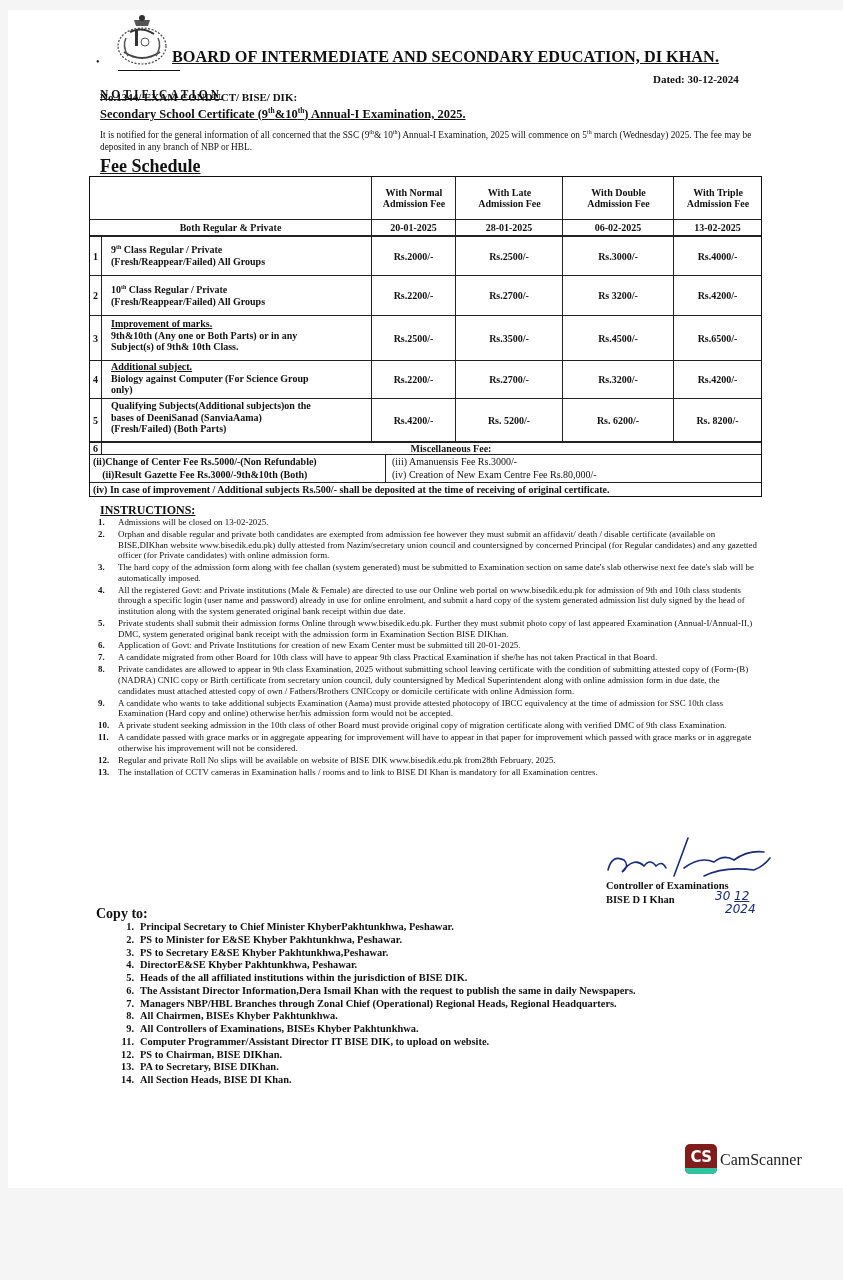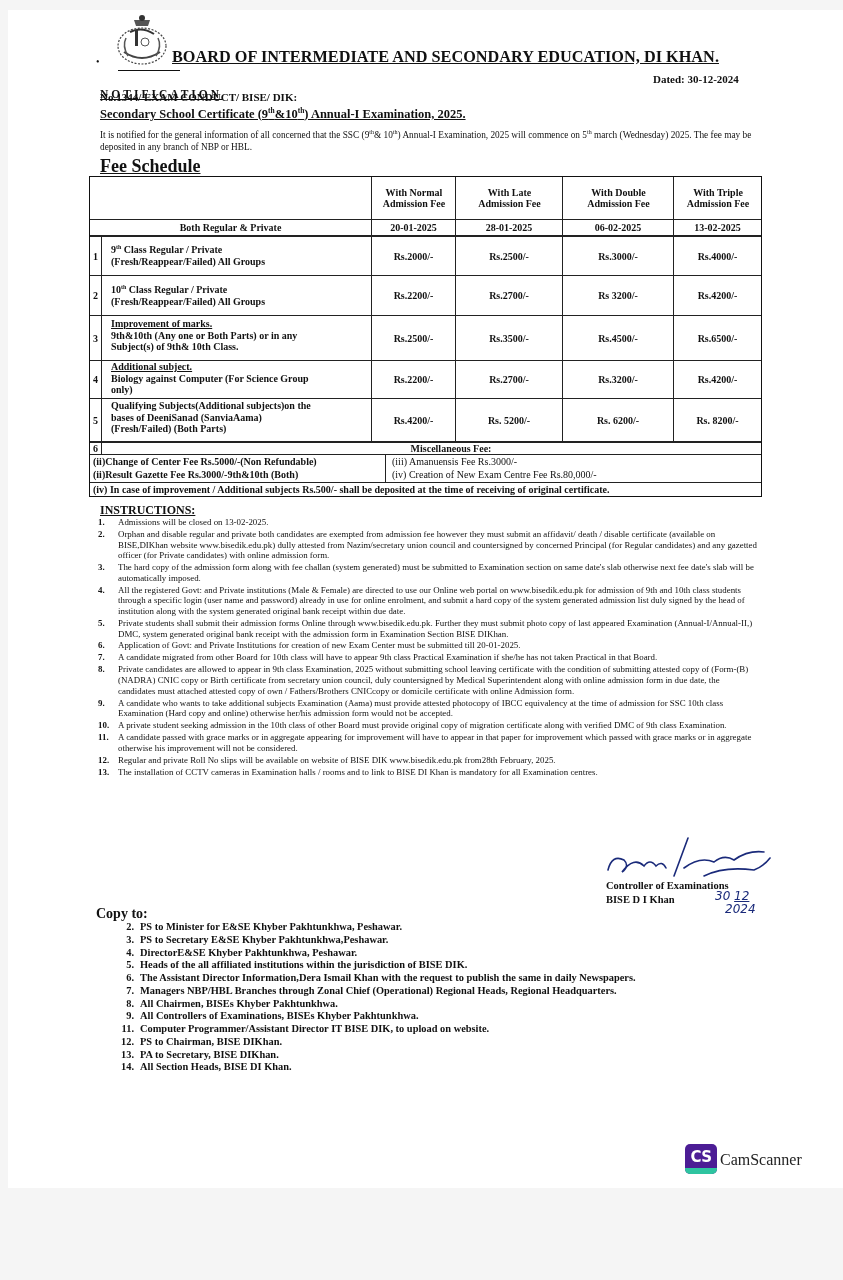--- a/index.html
+++ b/index.html
@@ -44,21 +44,21 @@
   .signature { left:604px; top:836px; width:170px; height:50px; }
   .sign-title { left:606px; top:880px; font-size:10.5px; font-weight:bold; white-space:nowrap; }
   .sign-office { left:606px; top:894px; font-size:10.5px; font-weight:bold; white-space:nowrap; }
   .sign-date { left:715px; top:890px; font-size:12px; color:#1a2a7a; font-family:"DejaVu Sans", sans-serif; font-style:italic; line-height:13px; }
 
   .copy-title { left:96px; top:906px; font-size:14px; font-weight:bold; white-space:nowrap; }
   .copy-list { left:110px; top:921px; font-size:10.4px; font-weight:bold; line-height:12.75px; }
   .copy-list div { white-space:nowrap; }
   .copy-list .n { display:inline-block; width:24px; text-align:right; margin-right:6px; }
 
-  .cs-badge { left:685px; top:1144px; width:32px; height:30px; border-radius:5px; background:#4c1d95; overflow:hidden; }
+  .cs-badge { left:685px; top:1144px; width:32px; height:30px; border-radius:5px; background:#7f1d1d; overflow:hidden; }
   .cs-badge .txt { position:absolute; left:0; top:4px; width:32px; text-align:center; color:#fff; font-family:"DejaVu Sans", sans-serif; font-weight:bold; font-size:15px; letter-spacing:-0.5px; }
   .cs-badge .bar { position:absolute; left:0; bottom:0; width:32px; height:6px; background:#2ec4a0; }
   .cs-label { left:720px; top:1151px; font-size:16px; color:#222; white-space:nowrap; }
 </style>
 </head>
 <body>
 
 <div class="page"></div>
 
 <svg class="abs logo" viewBox="0 0 60 56">
@@ -145,21 +145,21 @@
 
   <div class="rownum" style="left:0;top:222px;width:11px;height:42px;">5</div>
   <div class="cat-text" style="left:21px;top:223px;"><span>Qualifying Subjects(Additional subjects)on the</span><br><span>bases of DeeniSanad (SanviaAama)</span><br><span>(Fresh/Failed) (Both Parts)</span></div>
   <div class="cell" style="left:282px;top:222px;width:83px;height:42px;">Rs.4200/-</div>
   <div class="cell" style="left:366px;top:222px;width:106px;height:42px;">Rs. 5200/-</div>
   <div class="cell" style="left:473px;top:222px;width:110px;height:42px;">Rs. 6200/-</div>
   <div class="cell" style="left:584px;top:222px;width:87px;height:42px;">Rs. 8200/-</div>
 
   <div class="rownum" style="left:0;top:265px;width:11px;height:12px;">6</div>
   <div class="cell" style="left:11px;top:265px;width:660px;height:12px;padding-left:40px;box-sizing:border-box;">Miscellaneous Fee:</div>
-  <div class="cat-text" style="left:3px;top:278px;line-height:13px;"><span>(ii)Change of Center Fee Rs.5000/-(Non Refundable)</span><br><span>(ii)Result Gazette  Fee Rs.3000/-9th&amp;10th (Both)</span></div>
+  <div class="cat-text" style="left:3px;top:278px;line-height:13px;text-align:center;"><span>(ii)Change of Center Fee Rs.5000/-(Non Refundable)</span><br><span>(ii)Result Gazette  Fee Rs.3000/-9th&amp;10th (Both)</span></div>
   <div class="cat-text" style="left:302px;top:278px;line-height:13px;font-weight:normal;"><span>(iii) Amanuensis Fee Rs.3000/-</span><br><span>(iv) Creation of New Exam Centre Fee Rs.80,000/-</span></div>
   <div class="cat-text" style="left:3px;top:307px;white-space:nowrap;">(iv) In case of improvement / Additional subjects Rs.500/- shall be deposited at the time of receiving of original certificate.</div>
 </div>
 
 <div class="abs instr-title">INSTRUCTIONS:</div>
 <div class="abs instr">
   <ol>
     <li><span class="n">1.</span><span>Admissions will be closed on 13-02-2025.</span></li>
     <li><span class="n">2.</span><span>Orphan and disable regular and private both candidates are exempted from admission fee however they must submit an affidavit/ death / disable certificate (available on BISE,DIKhan website www.bisedik.edu.pk) dully attested from Nazim/secretary union council and countersigned by concerned Principal (for Regular candidates) and any gazetted officer (for Private candidates) with online admission form.</span></li>
     <li><span class="n">3.</span><span>The hard copy of the admission form along with fee challan (system generated) must be submitted to Examination section on same date's slab otherwise next fee date's slab will be automatically imposed.</span></li>
@@ -178,20 +178,21 @@
 
 <svg class="abs signature" viewBox="0 0 170 50">
   <path d="M4 34 Q8 18 20 24 Q26 30 18 36 Q30 20 40 30 Q46 22 52 30 Q58 24 62 32 M70 40 L84 2 M80 32 Q96 20 110 26 Q120 18 130 24 Q144 14 160 16 M100 40 Q120 30 150 34 Q160 30 166 22" fill="none" stroke="#1a2a7a" stroke-width="1.6" stroke-linecap="round"></path>
 </svg>
 <div class="abs sign-title">Controller of Examinations</div>
 <div class="abs sign-office">BISE D I Khan</div>
 <div class="abs sign-date"><span>30</span> <span style="text-decoration:underline;">12</span><br><span style="padding-left:10px;">2024</span></div>
 
 <div class="abs copy-title">Copy to:</div>
 <div class="abs copy-list">
+  <div><span class="n">1.</span><span>Principal Secretary to Chief Minister KhyberPakhtunkhwa, Peshawar.</span></div>
   <div><span class="n">2.</span><span>PS to Minister for E&amp;SE Khyber Pakhtunkhwa, Peshawar.</span></div>
   <div><span class="n">3.</span><span>PS to Secretary E&amp;SE Khyber Pakhtunkhwa,Peshawar.</span></div>
   <div><span class="n">4.</span><span>DirectorE&amp;SE Khyber Pakhtunkhwa, Peshawar.</span></div>
   <div><span class="n">5.</span><span>Heads of the all affiliated institutions within the jurisdiction of BISE DIK.</span></div>
   <div><span class="n">6.</span><span>The Assistant Director Information,Dera Ismail Khan with the request to publish the same in daily Newspapers.</span></div>
   <div><span class="n">7.</span><span>Managers NBP/HBL Branches through Zonal Chief (Operational) Regional Heads, Regional Headquarters.</span></div>
   <div><span class="n">8.</span><span>All Chairmen, BISEs Khyber Pakhtunkhwa.</span></div>
   <div><span class="n">9.</span><span>All Controllers of Examinations, BISEs Khyber Pakhtunkhwa.</span></div>
   <div><span class="n">11.</span><span>Computer Programmer/Assistant Director IT BISE DIK, to upload on website.</span></div>
   <div><span class="n">12.</span><span>PS to Chairman, BISE DIKhan.</span></div>

